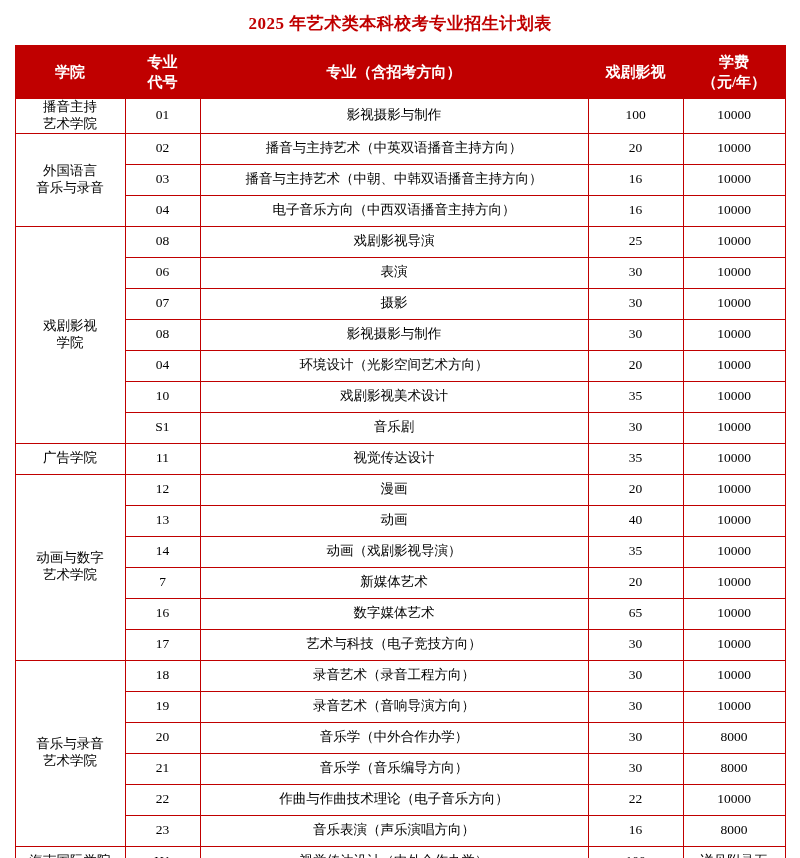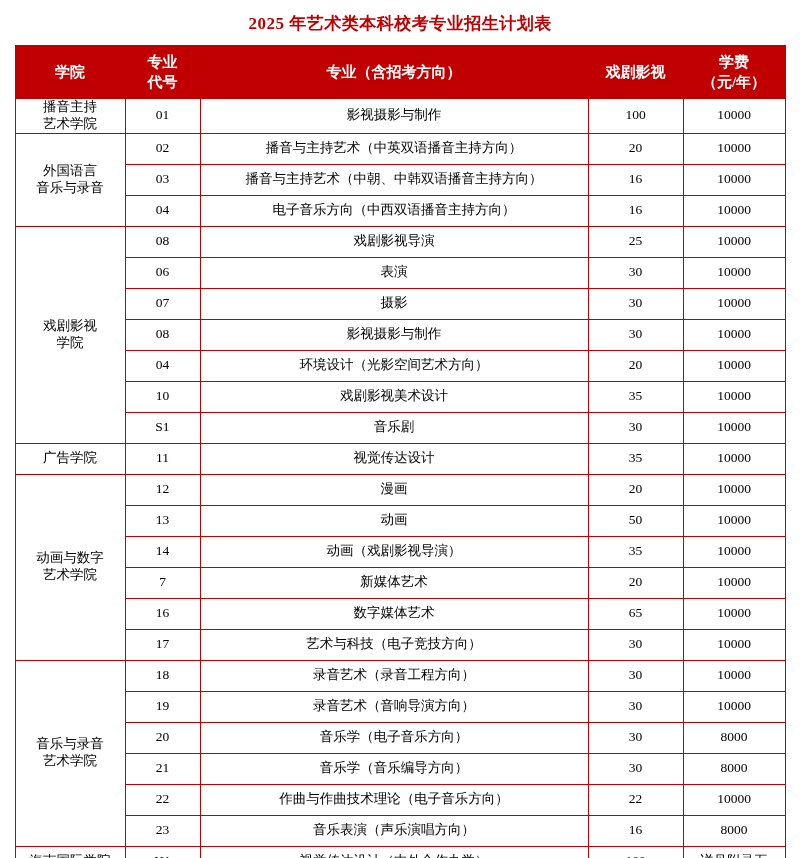--- a/index.html
+++ b/index.html
@@ -210,21 +210,21 @@
             </div>
           </td>
           <td class="code">12</td>
           <td class="major">漫画</td>
           <td class="count">20</td>
           <td class="fee">10000</td>
         </tr>
         <tr>
           <td class="code">13</td>
           <td class="major">动画</td>
-          <td class="count">50</td>
+          <td class="count">40</td>
           <td class="fee">10000</td>
         </tr>
         <tr>
           <td class="code">14</td>
           <td class="major">动画（戏剧影视导演）</td>
           <td class="count">35</td>
           <td class="fee">10000</td>
         </tr>
         <tr>
           <td class="code">7</td>
@@ -257,21 +257,21 @@
           <td class="fee">10000</td>
         </tr>
         <tr>
           <td class="code">19</td>
           <td class="major">录音艺术（音响导演方向）</td>
           <td class="count">30</td>
           <td class="fee">10000</td>
         </tr>
         <tr>
           <td class="code">20</td>
-          <td class="major">音乐学（电子音乐方向）</td>
+          <td class="major">音乐学（中外合作办学）</td>
           <td class="count">30</td>
           <td class="fee">8000</td>
         </tr>
         <tr>
           <td class="code">21</td>
           <td class="major">音乐学（音乐编导方向）</td>
           <td class="count">30</td>
           <td class="fee">8000</td>
         </tr>
         <tr>

